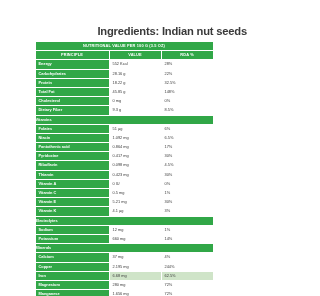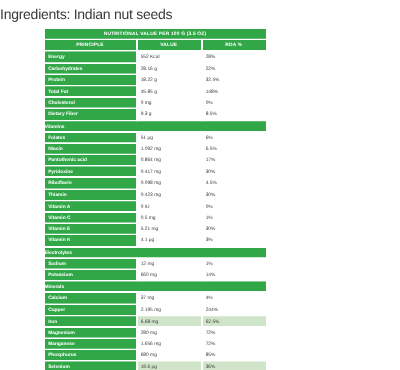--- a/index.html
+++ b/index.html
@@ -14,28 +14,28 @@
     overflow: hidden;
   }
   .page {
     width: 247px;
     height: 296px;
     position: relative;
     background: #ffffff;
     box-sizing: border-box;
   }
   .title {
-    text-align: left;
+    text-align: right;
     font-size: 11.2px;
     color: #3a3a3a;
     font-family: "Liberation Sans", sans-serif;
-    padding-top: 6px;
+    padding-top: 25px;
     padding-bottom: 4px;
     letter-spacing: -0.2px;
-    font-weight: 400;
+    font-weight: 700;
   }
   .table-wrap {
     width: 178px;
     margin: 0 auto;
   }
   table.nutri {
     border-collapse: collapse;
     width: 178px;
     table-layout: fixed;
   }

